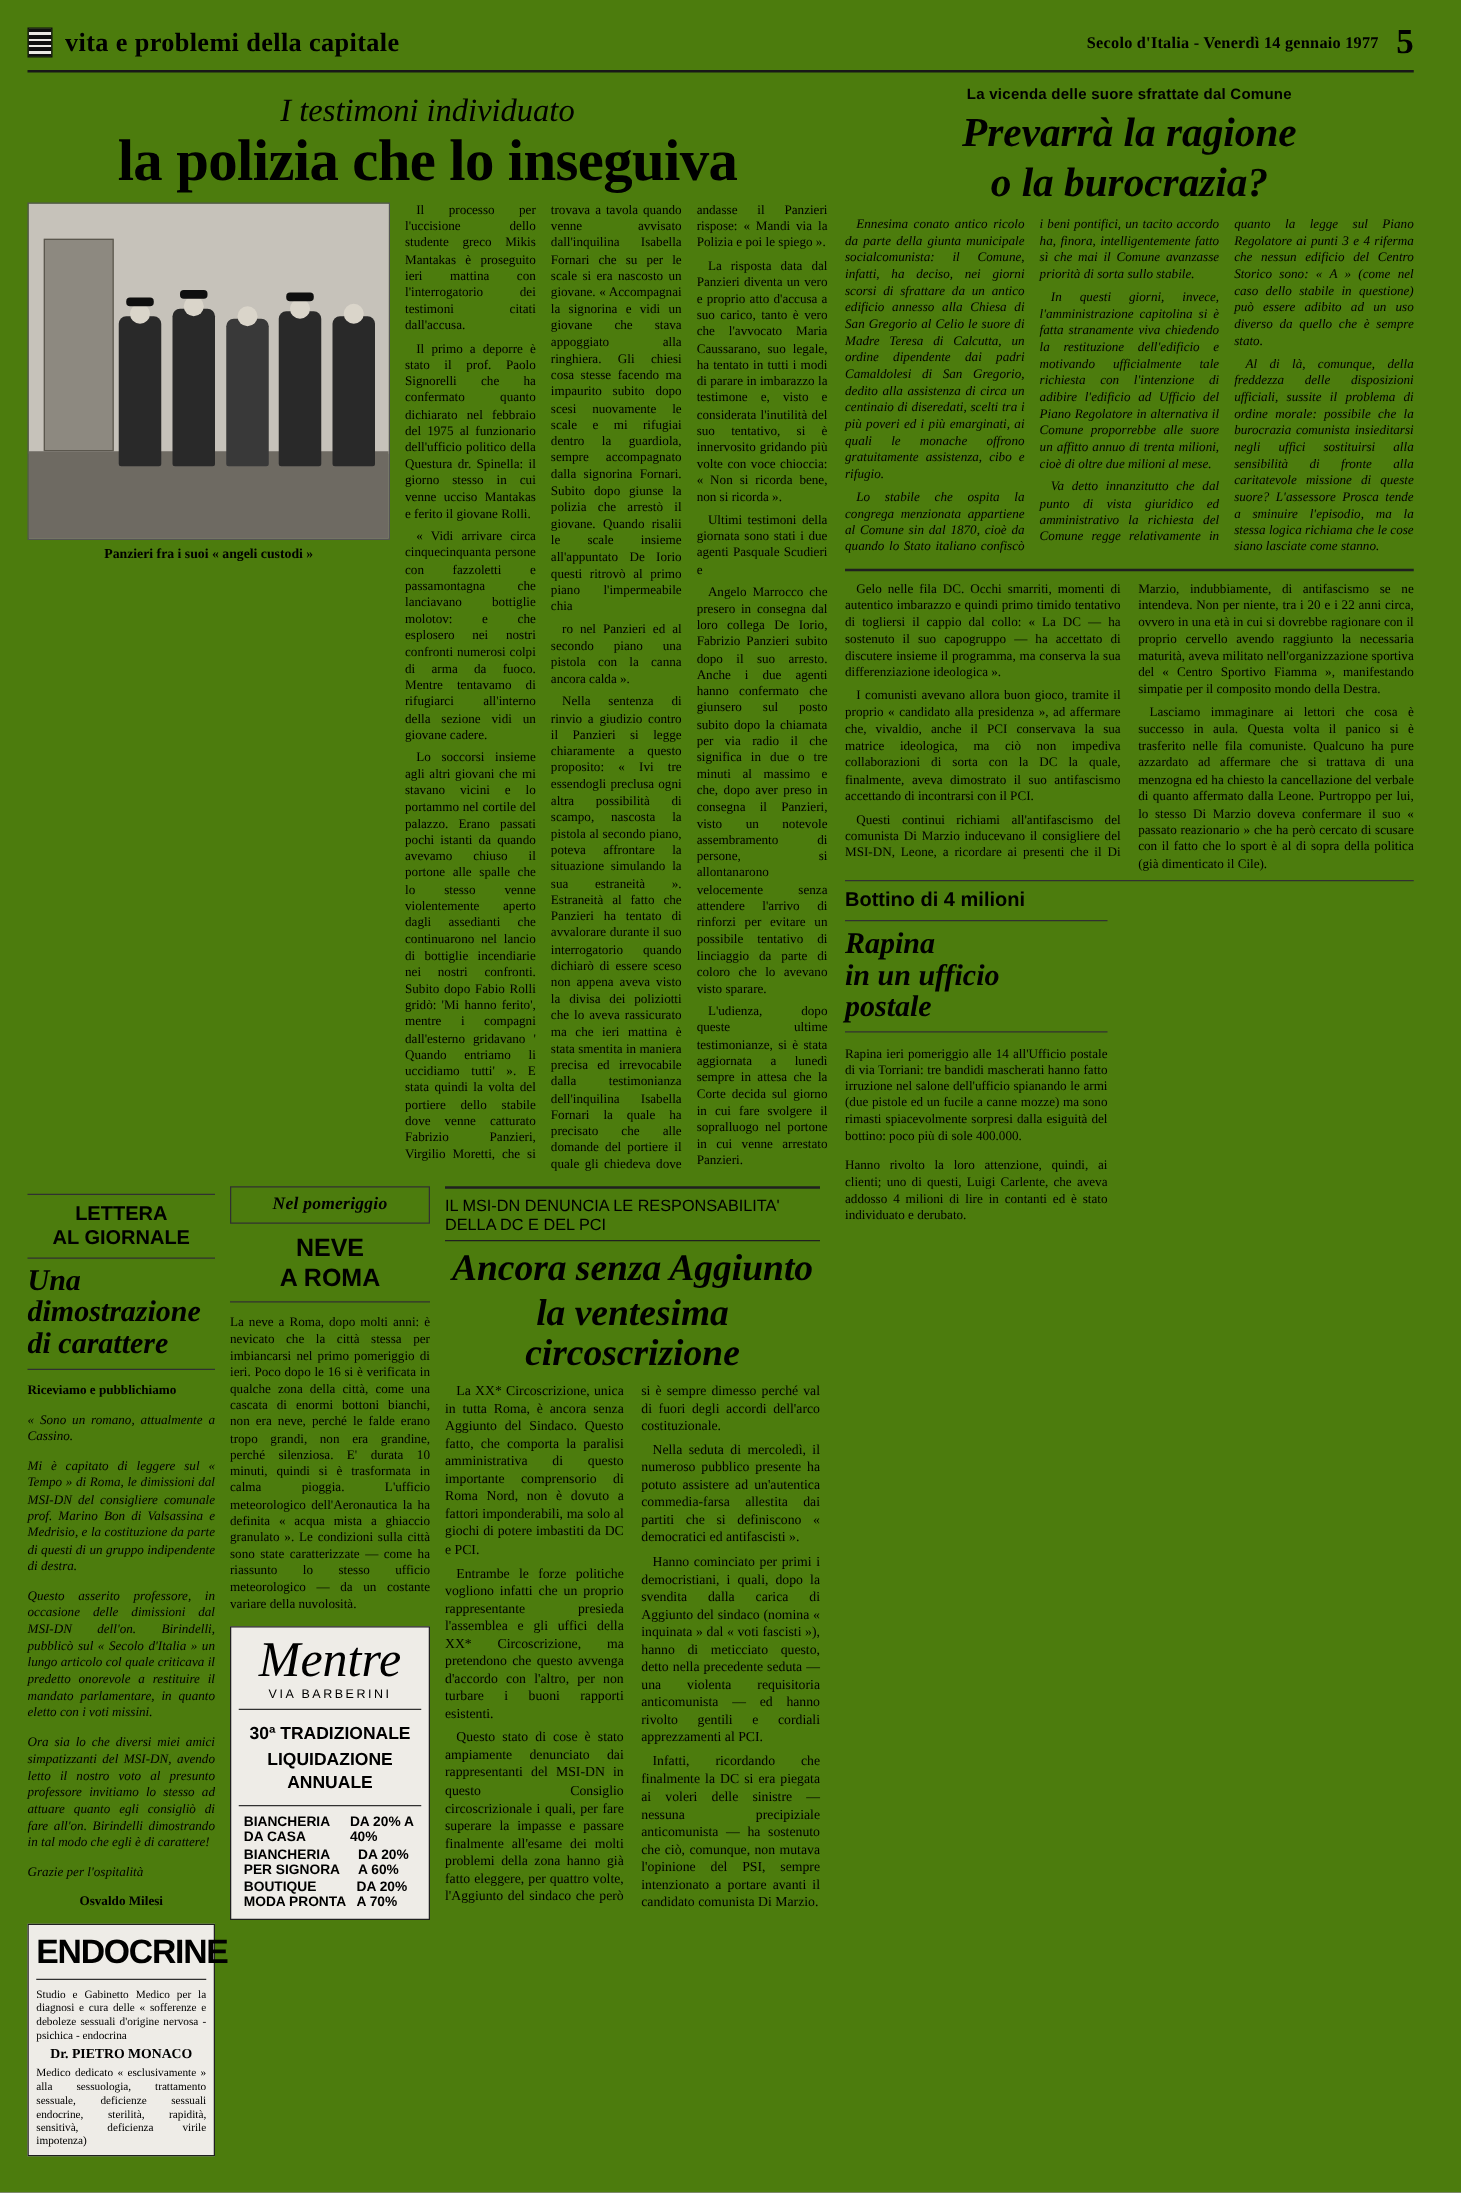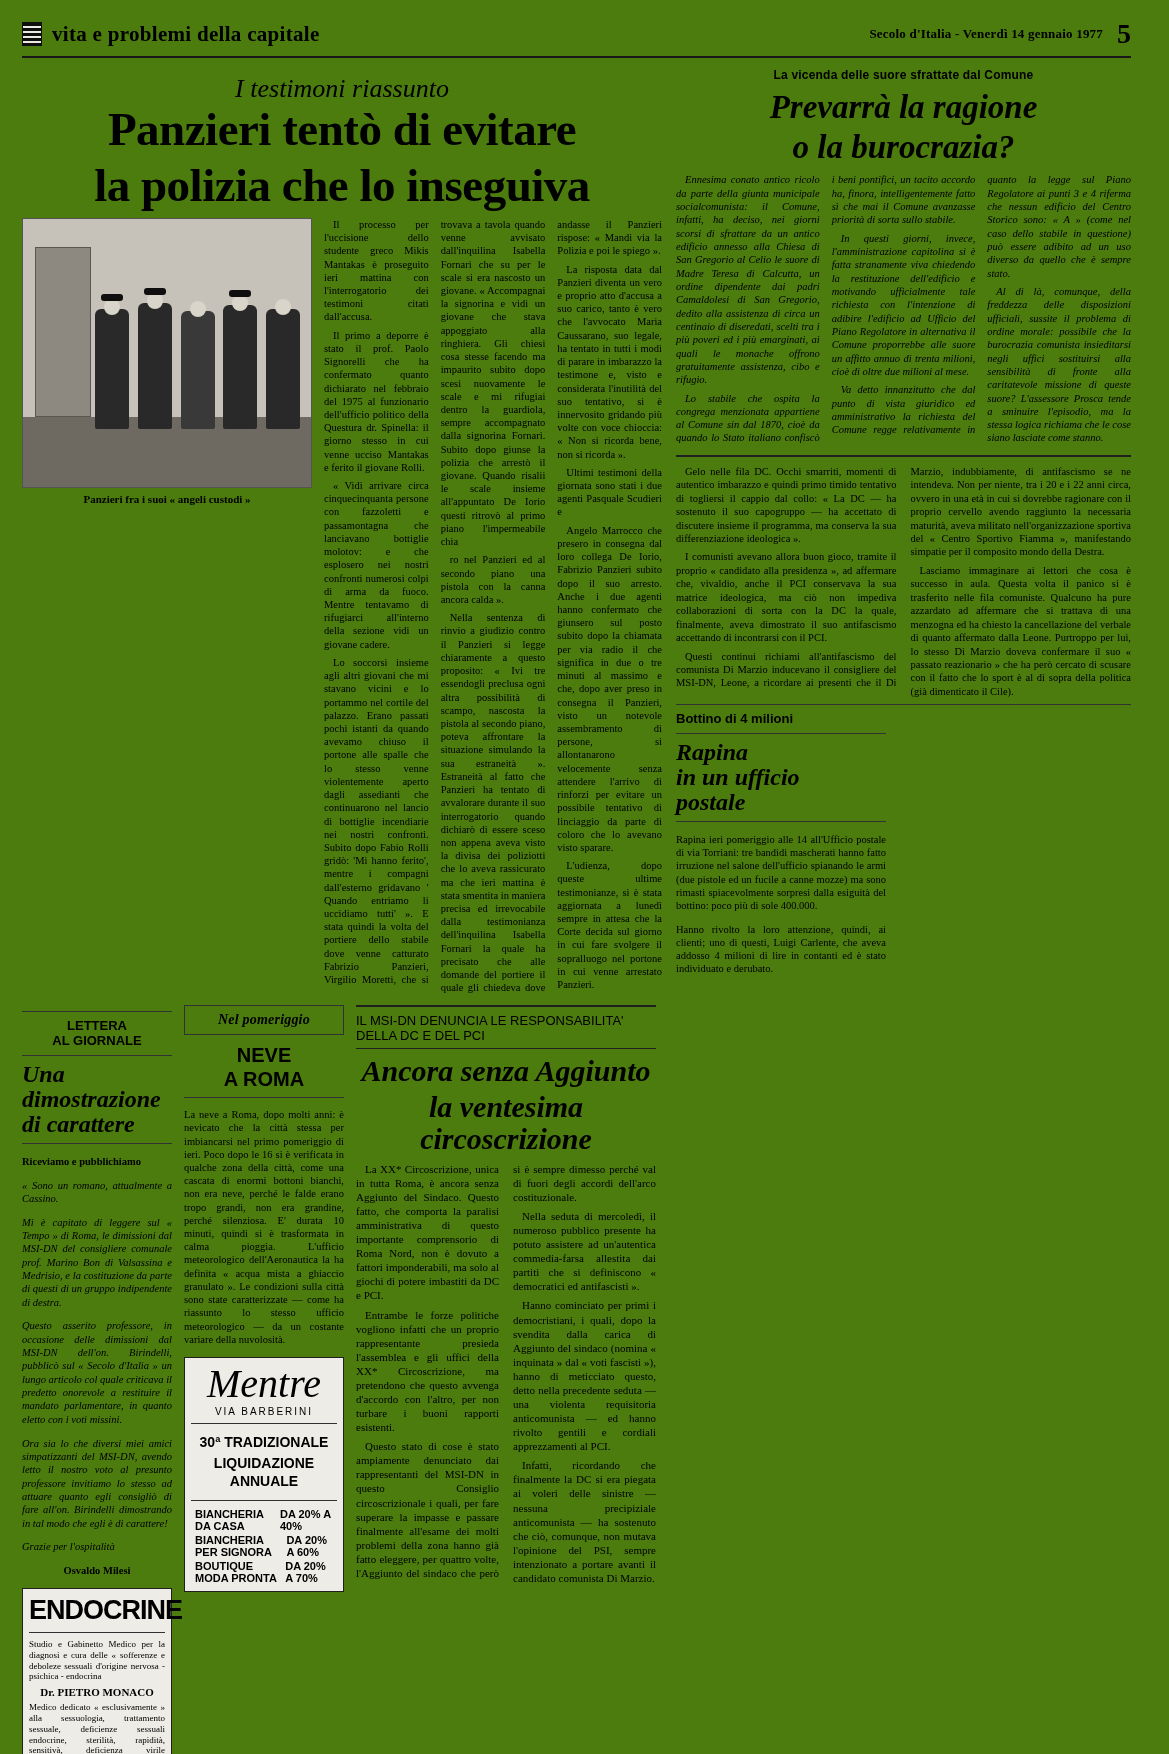--- a/index.html
+++ b/index.html
@@ -63,21 +63,21 @@
     text-align:center;letter-spacing:.2px;
   }
   .banner{
     font-family:"Liberation Sans",sans-serif;font-weight:normal;font-size:13px;
     border-top:2px solid #222;border-bottom:1px solid #222;padding:6px 0 5px 0;margin:12px 0 6px 0;
   }
   .italcol{font-style:italic;font-size:10.5px;line-height:1.27;text-align:justify;}
   .box{border:1px solid #333;padding:6px;}
   .lower{display:flex;gap:12px;margin-top:10px;}
   .lcol{font-size:10.5px;line-height:1.26;text-align:justify;}
-  .boxhead{font-family:"Liberation Sans",sans-serif;font-weight:bold;font-size:13px;text-align:center;line-height:1.2;}
+  .boxhead{font-family:"Liberation Sans",sans-serif;font-weight:bold;font-size:16px;text-align:center;line-height:1.2;}
   .bigital{font-style:italic;font-weight:bold;font-size:24px;line-height:1.05;}
   .ad{border:1px solid #222;padding:6px;margin-top:8px;background:#eceae5;}
   .ad-endocrine{
     font-family:"Liberation Sans",sans-serif;font-weight:bold;font-size:27px;
     letter-spacing:-1px;text-align:right;
   }
   .ad-small{font-size:9px;line-height:1.2;text-align:justify;}
   .cesari{font-family:"Liberation Serif",serif;font-style:italic;font-size:40px;text-align:center;line-height:1;}
   .cesari-sub{font-family:"Liberation Sans",sans-serif;font-size:10px;text-align:center;letter-spacing:2px;margin-top:2px;}
   .liq{font-family:"Liberation Sans",sans-serif;font-weight:bold;font-size:14px;text-align:center;line-height:1.25;margin:10px 0;}
@@ -95,22 +95,21 @@
     <div class="mh-logo"></div>
     <div class="mh-title">vita e problemi della capitale</div>
     <div class="mh-right">Secolo d'Italia - Venerdì 14 gennaio 1977</div>
     <div class="mh-page">5</div>
   </div>
 
   <div class="cols">
 
     <div class="colA">
 
-      <div class="kicker">I testimoni riassunto</div>
-      <div class="headline">Panzieri tentò di evitare</div>
+      <div class="kicker">I testimoni individuato</div>
       <div class="headline">la polizia che lo inseguiva</div>
 
       <div>
         <div class="photowrap">
           <div class="photo">
             <div class="ph-wall"></div>
             <div class="ph-floor"></div>
             <div class="ph-door"></div>
             <div class="ph-fig" style="left:72px;height:120px;"></div>
             <div class="ph-head" style="left:81px;bottom:172px;"></div>

